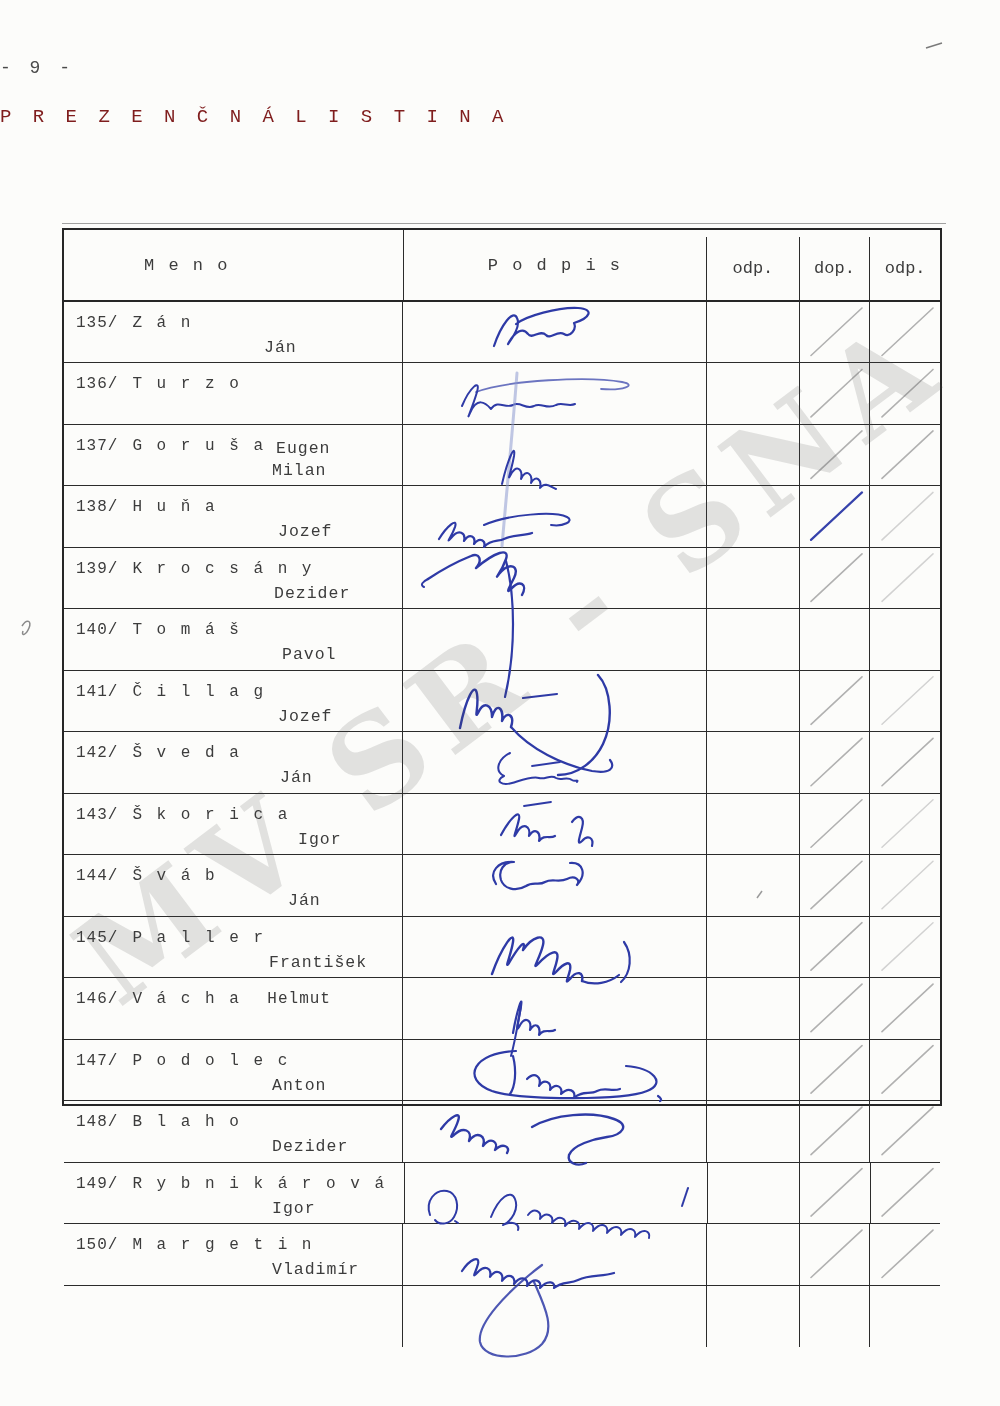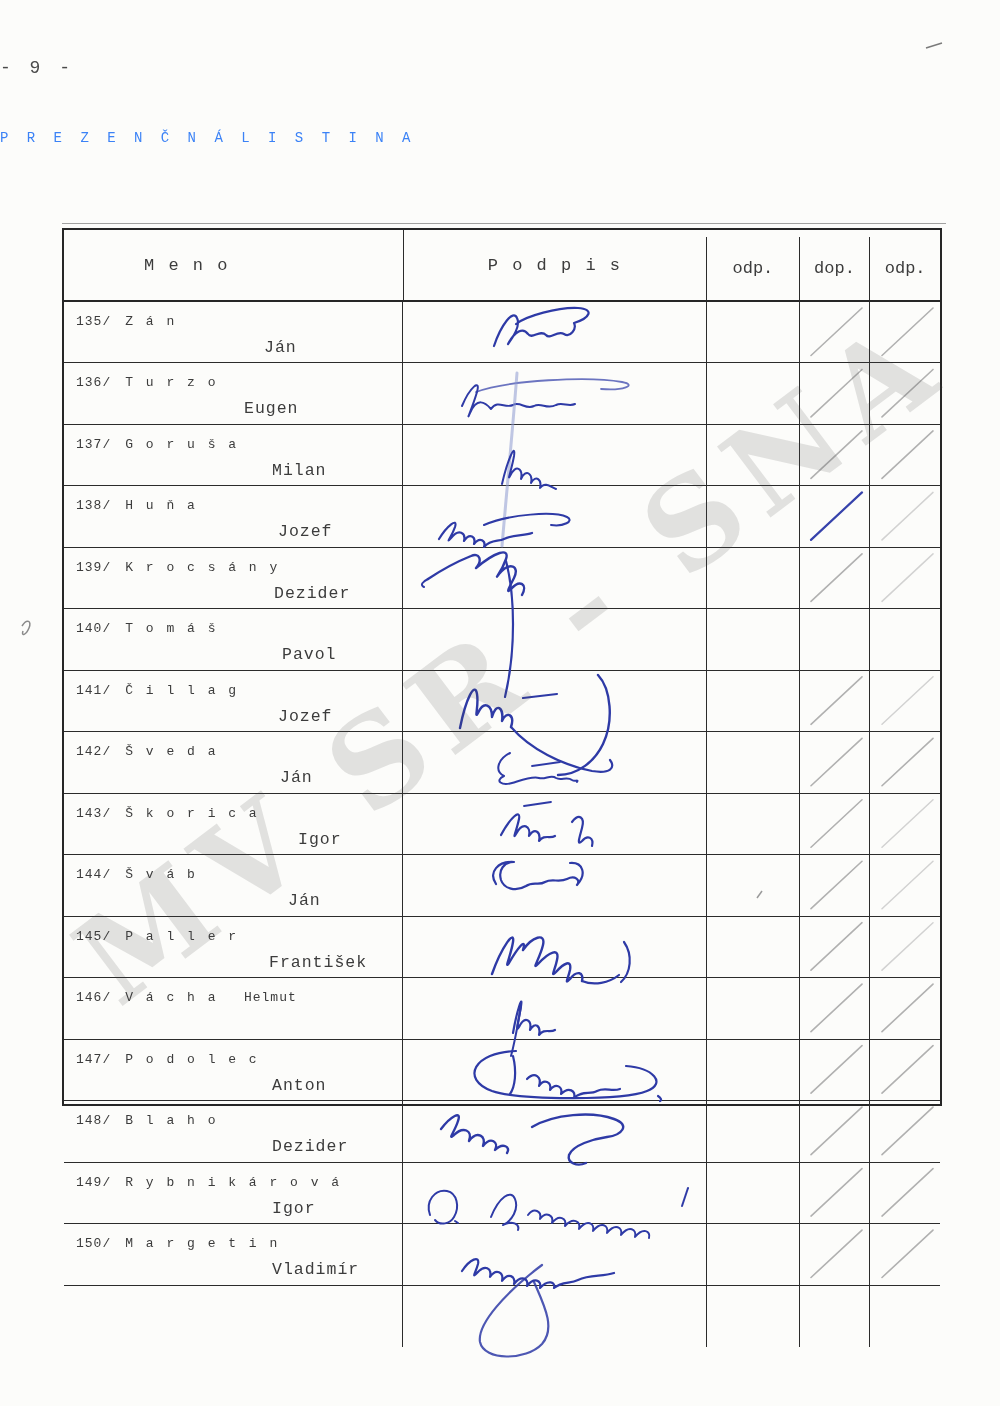--- a/index.html
+++ b/index.html
@@ -1,40 +1,40 @@
 <!DOCTYPE html>
 <html><head>
 <meta charset="utf-8">
 <style>
   html,body{margin:0;padding:0;background:#777;}
   .page{position:relative;width:1000px;height:1406px;background:#fcfcfa;margin:0 auto;
         font-family:"Liberation Mono", monospace;color:#3c3c3c;overflow:hidden;}
   .page-number{position:absolute;top:58px;left:0;right:0;font-size:18px;letter-spacing:4px;color:#4a4a4a;}
-  .doc-title{position:absolute;top:106px;left:0;right:0;font-size:14px;letter-spacing:5px;color:#3b82f6;margin-top:24px;}
+  .doc-title{position:absolute;top:106px;left:0;right:0;font-size:19px;letter-spacing:5px;color:#7f1d1d;}
   .watermark{position:absolute;left:510px;top:660px;transform:translate(-50%,-50%) rotate(-37deg);
              font-family:"DejaVu Serif", serif;font-weight:bold;font-size:122px;letter-spacing:14px;
              color:rgba(75,75,75,0.15);white-space:nowrap;pointer-events:none;z-index:5;}
   .sheet-table{position:absolute;left:62px;top:228px;width:880px;height:878px;
                border:2px solid #262626;box-sizing:border-box;}
   .topline{position:absolute;left:-2px;top:-7px;width:884px;height:0;border-top:1.5px solid #555;opacity:.55;}
   .thead{display:flex;height:72px;border-bottom:2px solid #262626;box-sizing:border-box;}
   .trow{display:flex;height:61.47px;border-bottom:1.8px solid #2b2b2b;box-sizing:border-box;position:relative;}
   .trow:last-child{border-bottom:none;}
   .cell{box-sizing:border-box;position:relative;}
   .cell+.cell{border-left:1.8px solid #2b2b2b;}
   .col-name{width:340px;}
   .col-sig{width:305px;}
   .col-m1{width:93px;}
   .col-m2{width:71px;}
   .col-m3{width:71px;}
   .thead .cell{display:flex;align-items:center;font-size:17px;}
   .h-meno{padding-left:80px;letter-spacing:2px;}
   .h-sig{justify-content:center;letter-spacing:2px;}
   .h-small{justify-content:center;font-size:16px;margin-top:7px;}
-  .nline{margin:12px 8px 0 12px;font-size:13px;white-space:nowrap;}
+  .nline{margin:12px 8px 0 12px;font-size:16px;white-space:nowrap;}
   .num{letter-spacing:1px;}
   .surname{margin-left:14px;letter-spacing:2.5px;}
   .fn-inline{margin-left:26px;letter-spacing:1px;}
   .fn{position:absolute;top:36px;font-size:16.5px;letter-spacing:1px;}
   .overlay{position:absolute;left:0;top:0;width:880px;height:1118px;pointer-events:none;z-index:4;overflow:visible;}
   .strays{position:absolute;left:0;top:0;width:1000px;height:1406px;pointer-events:none;z-index:3;}
 </style>
 </head>
 <body>
 
@@ -73,21 +73,21 @@
     <div class="cell col-m1"></div>
     <div class="cell col-m2"></div>
     <div class="cell col-m3"></div>
   </div>
 
   <div class="trow">
     <div class="cell col-name">
       <div class="nline">
         <span class="num">136/</span><span class="surname">T u r z o</span><span class="fn-inline"></span>
       </div>
-      <div class="fn" style="left: 180px;">Eugen</div>
+      <div class="fn" style="left: 212px; margin-top: 40px;">Eugen</div>
     </div>
     <div class="cell col-sig"></div>
     <div class="cell col-m1"></div>
     <div class="cell col-m2"></div>
     <div class="cell col-m3"></div>
   </div>
 
   <div class="trow">
     <div class="cell col-name">
       <div class="nline">

